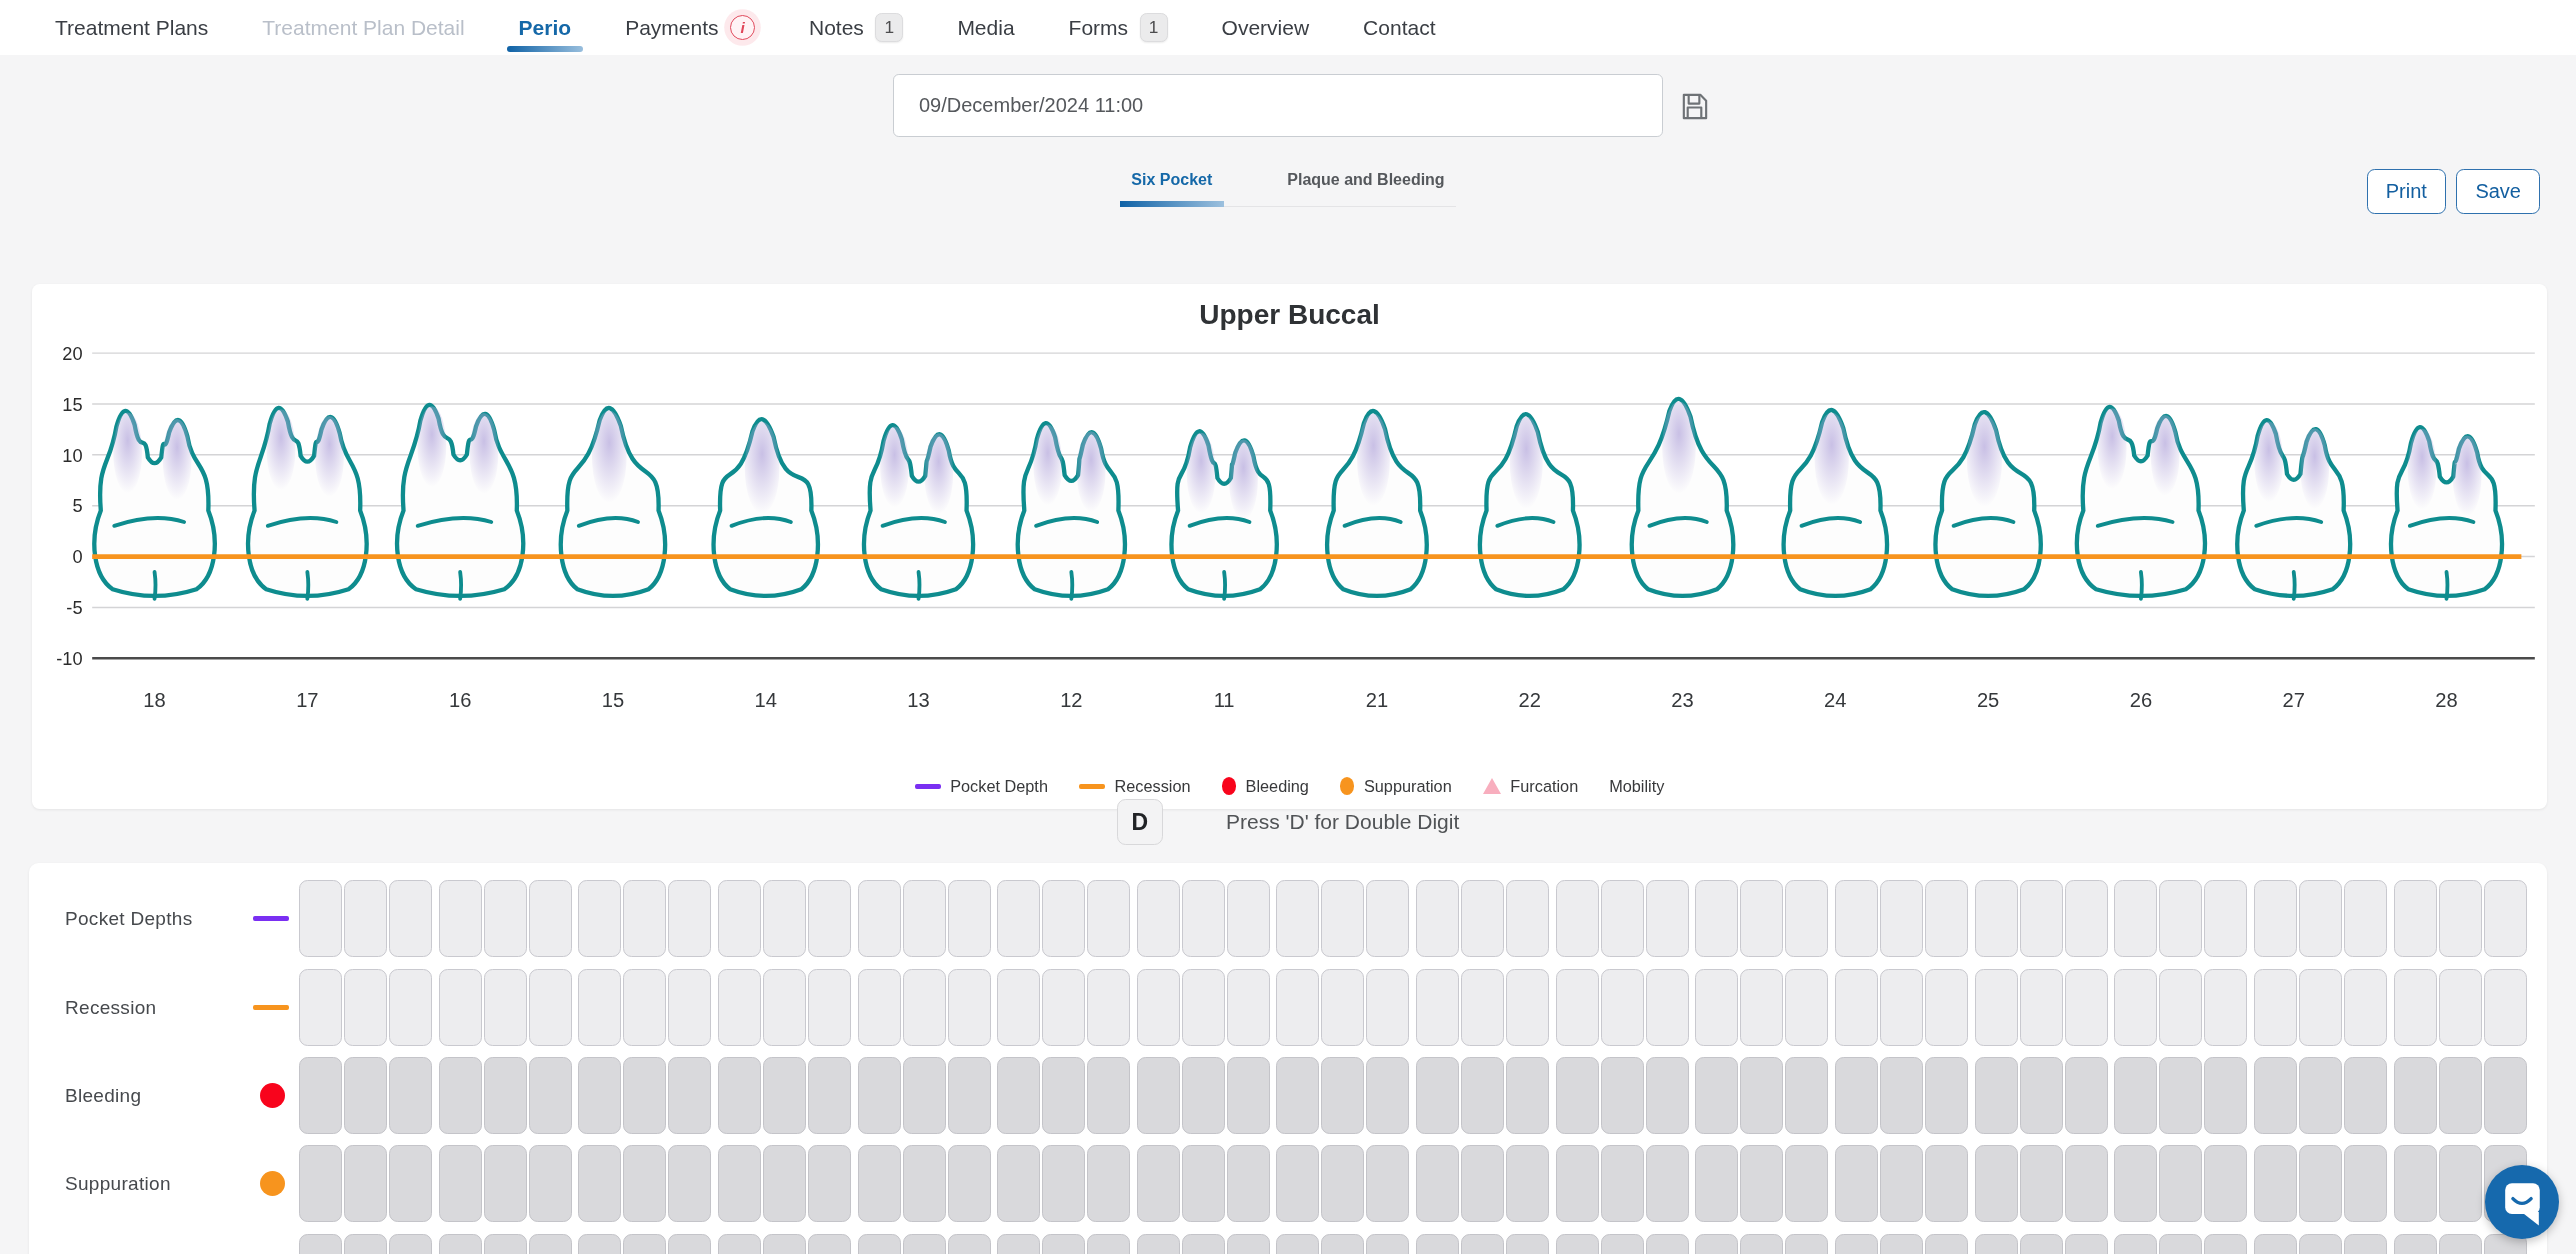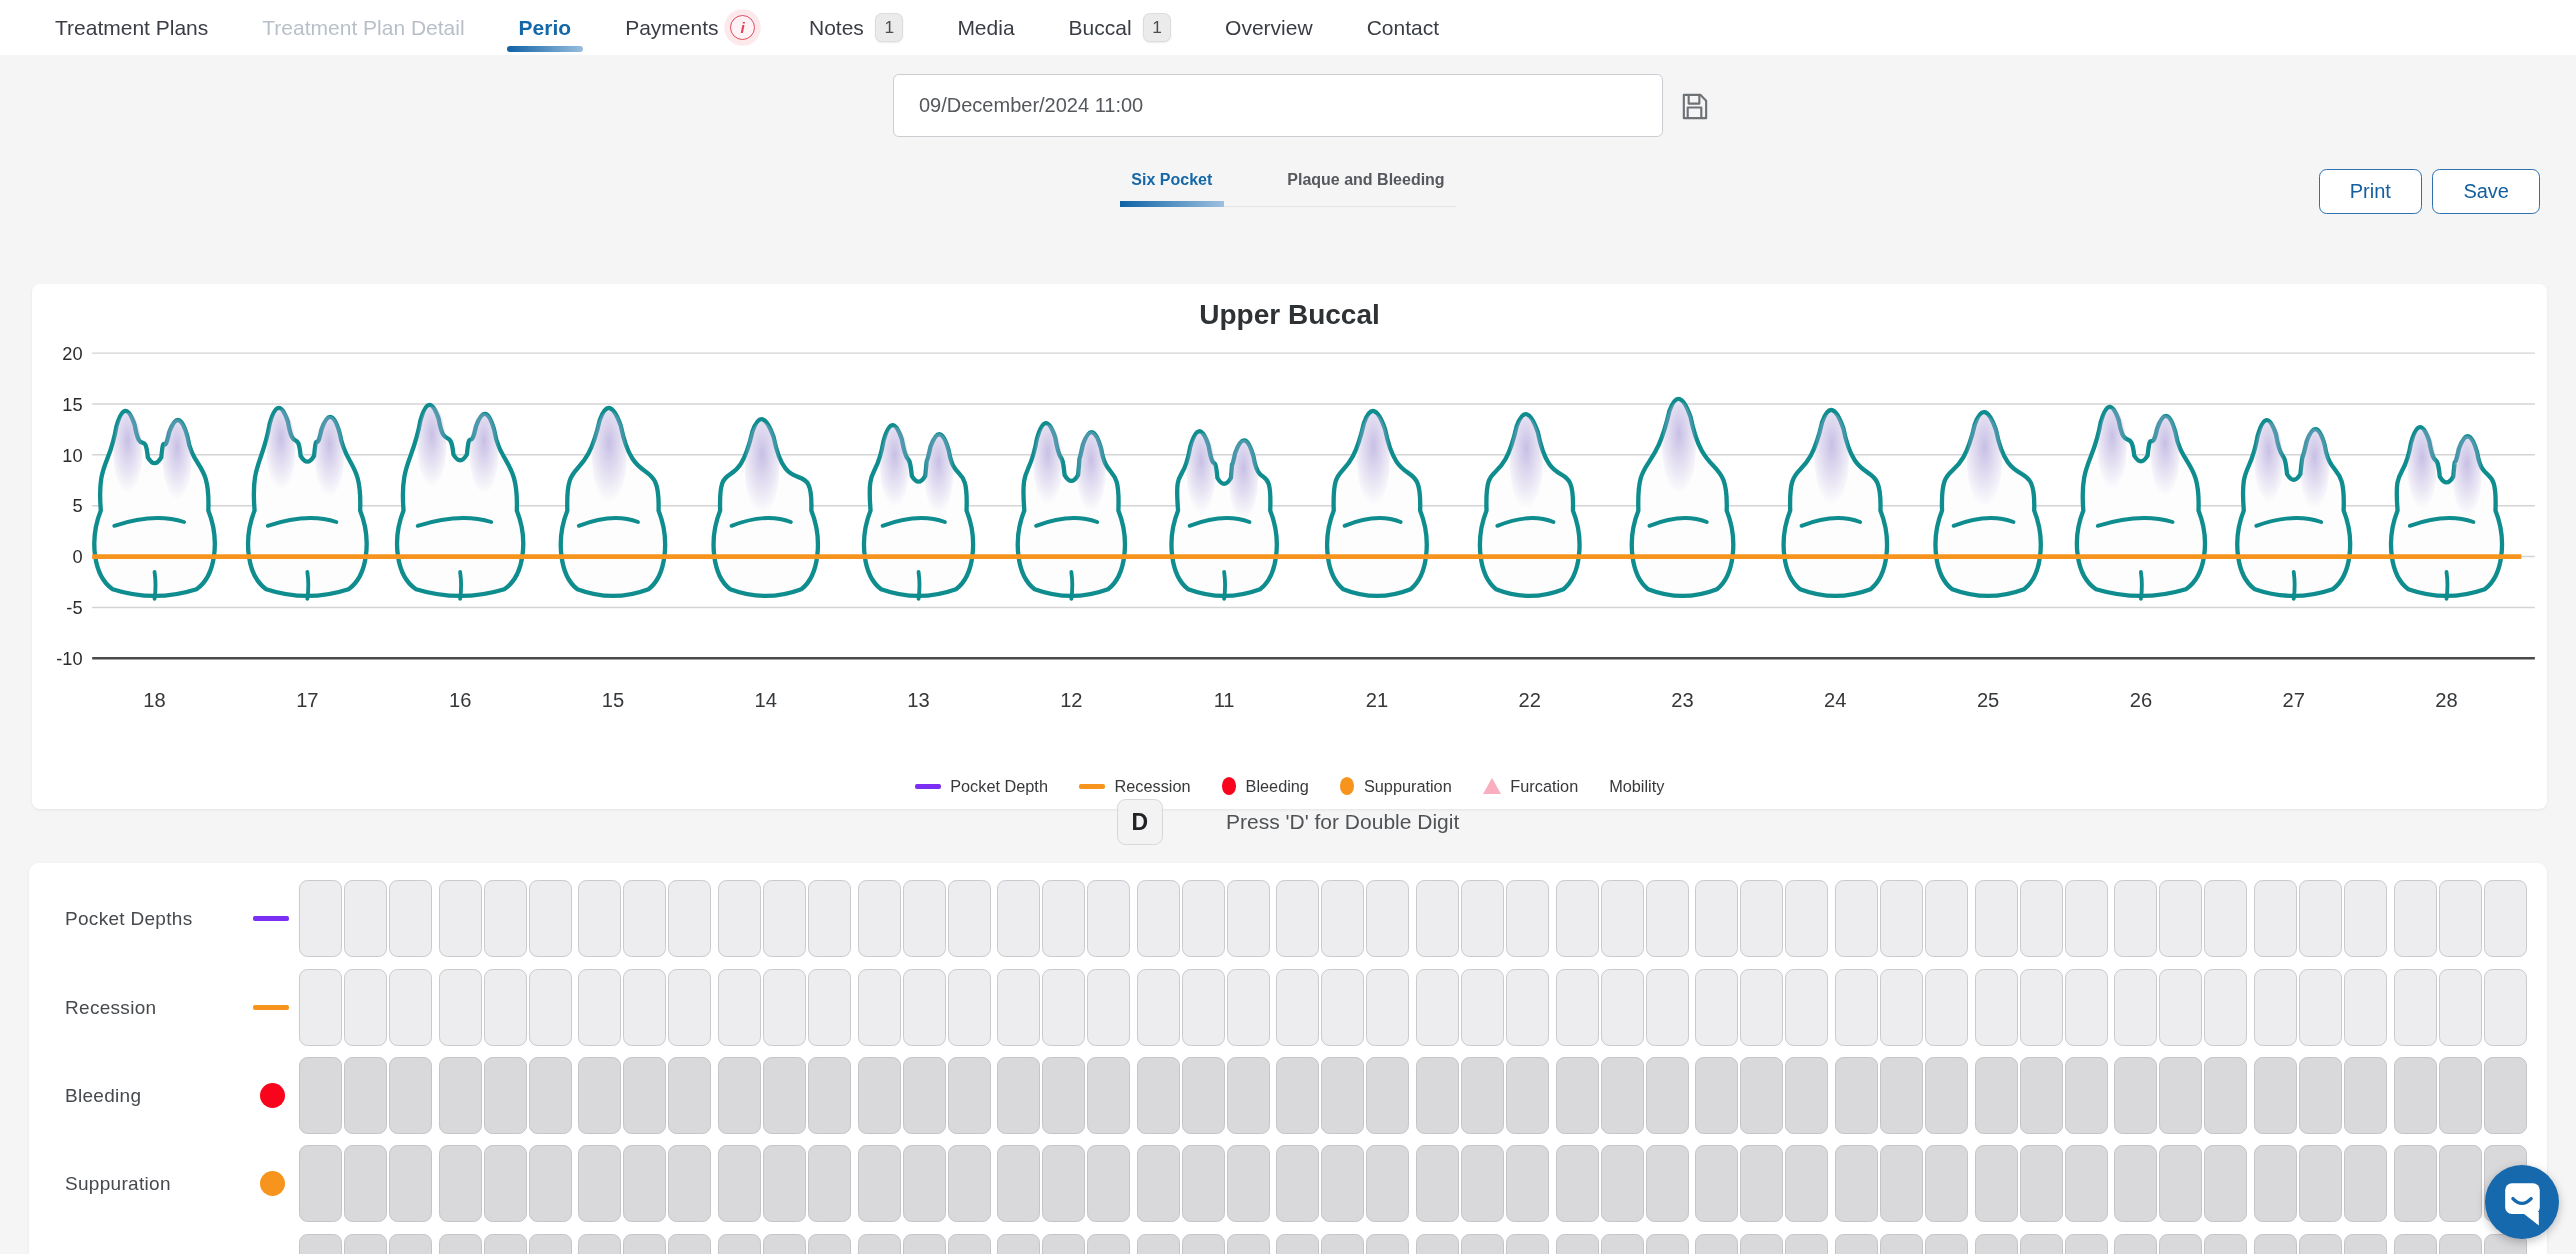--- a/index.html
+++ b/index.html
@@ -29,21 +29,21 @@
   .btn-create { position:absolute; left:2297px; top:81px; height:53px; padding:0 24px; background:#1568A8; color:#fff;
                 border:none; border-radius:6.7px; font-family:inherit; font-size:21px; font-weight:600; cursor:pointer; }
 
   .view-tabs { position:absolute; top:161px; left:0; right:0; display:flex; justify-content:center; }
   .view-tabs-inner { display:flex; gap:52px; border-bottom:1px solid #e4e4e6; }
   .vtab { position:relative; font-size:16px; font-weight:700; color:#55585c; padding:9.6px 11.5px 17.3px 11.5px; cursor:pointer; }
   .vtab.active { color:#1568A8; }
   .vtab-underline { position:absolute; left:0; right:0; bottom:-1px; height:5.8px;
                     background:linear-gradient(90deg,#0f62a6,#9cc0de); }
   .side-btns { position:absolute; top:169px; right:36px; display:flex; gap:10.6px; }
-  .btn-outline { height:45px; padding:0 30px; background:#fff; border:1.4px solid #2f71ae; border-radius:7.7px;
+  .btn-outline { height:45px; padding:0 18px; background:#fff; border:1.4px solid #2f71ae; border-radius:7.7px;
                  color:#135fa0; font-family:inherit; font-size:20px; font-weight:500; cursor:pointer; }
 
   
   .chart-card { position:absolute; left:32px; top:284px; width:2515px; height:525px; background:#fff; border-radius:7.7px;
                 box-shadow:0 1px 2.9px rgba(0,0,0,.07); }
   .chart-title { position:absolute; top:15.4px; left:0; width:100%; text-align:center; font-size:28px; font-weight:700; color:#2f3235; }
   .chart-svg { position:absolute; left:0; top:0; }
   .legend { position:absolute; bottom:13.4px; left:0; width:100%; display:flex; justify-content:center; align-items:center; gap:31px; }
   .legend-item { display:flex; align-items:center; gap:9.6px; font-size:16.3px; color:#38393b; }
   .sw-line { width:26px; height:4.8px; border-radius:1.9px; }
@@ -94,21 +94,21 @@
           <span class="alert-ico">i</span>
         </div>
         <div class="nav-item normal">
           <span>Notes</span>
           <span class="nav-badge">1</span>
         </div>
         <div class="nav-item normal">
           <span>Media</span>
         </div>
         <div class="nav-item normal">
-          <span>Buccal</span>
+          <span>Forms</span>
           <span class="nav-badge">1</span>
         </div>
         <div class="nav-item normal">
           <span>Overview</span>
         </div>
         <div class="nav-item normal">
           <span>Contact</span>
         </div>
       </div>
   </div>

